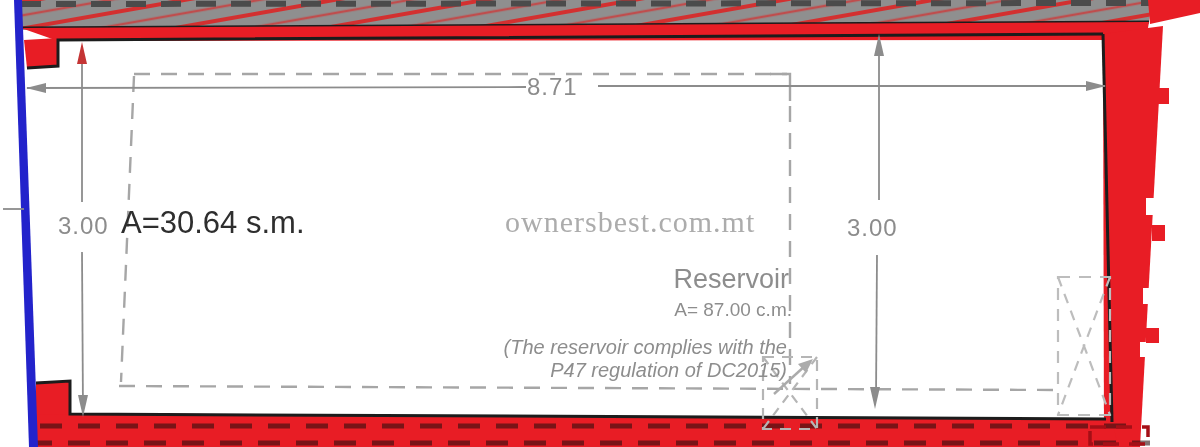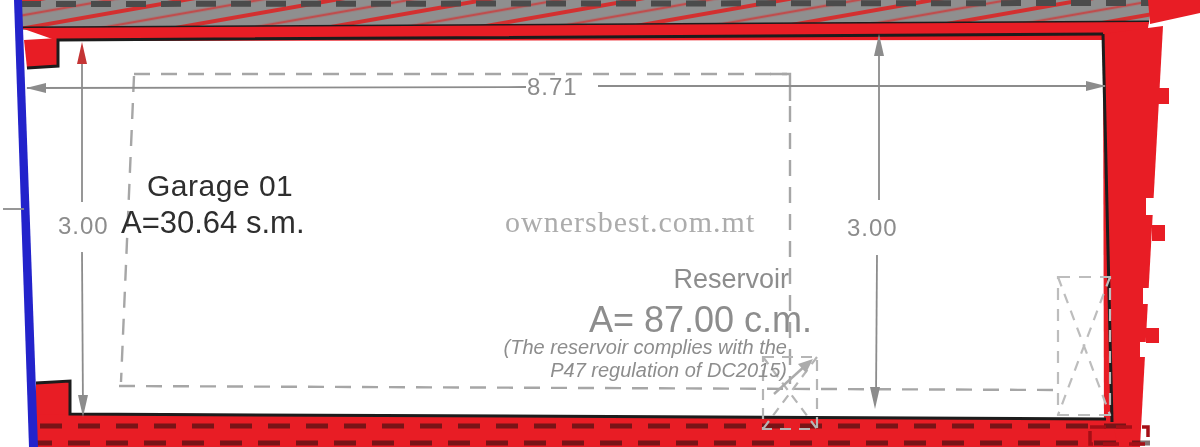--- a/index.html
+++ b/index.html
@@ -11,21 +11,21 @@
   .txt{position:absolute;white-space:nowrap;}
   .dim-label{font-size:24px;color:var(--dim-gray,#909090);letter-spacing:1px;}
   .garage-title{left:147px;top:169px;font-size:30px;color:var(--text-dark,#2e2e2e);letter-spacing:.5px;}
   .garage-area{left:121px;top:205px;font-size:31px;color:var(--text-dark,#2e2e2e);}
   .watermark{left:473px;top:205px;font-size:30px;color:var(--watermark-gray,#9e9e9e);
     font-family:"Liberation Serif","DejaVu Serif",serif;letter-spacing:1px;opacity:.85;margin-left:32px;}
   .dim-871{left:527px;top:73px;}
   .dim-left{left:58px;top:212px;}
   .dim-right{left:847px;top:214px;}
   .res-title{right:411px;top:264px;font-size:27px;color:var(--note-gray,#8d8d8d);}
-  .res-area{right:388px;top:299px;font-size:36px;color:var(--note-gray,#8d8d8d);}
+  .res-area{right:408px;top:299px;font-size:19px;color:var(--note-gray,#8d8d8d);}
   .res-note1{right:413px;top:336px;font-size:20px;font-style:italic;color:var(--note-gray,#8d8d8d);}
   .res-note2{right:413px;top:359px;font-size:20px;font-style:italic;color:var(--note-gray,#8d8d8d);text-align:right;}
 </style>
 </head>
 <body>
 
 <div id="canvas">
 
   <svg id="plan-svg" width="1200" height="447" viewBox="0 0 1200 447">
     <defs>
@@ -106,21 +106,20 @@
       <line x1="877" y1="255" x2="876" y2="398" style="stroke:var(--dim-gray,#8c8c8c);stroke-width:1.8"></line>
       <polygon points="879,34 874,56 884,56" style="fill:var(--dim-gray,#8c8c8c)"></polygon>
       <polygon points="875,409 870,387 880,387" style="fill:var(--dim-gray,#8c8c8c)"></polygon>
     </g>
   </svg>
 
   <div class="txt dim-label dim-871">8.71</div>
   <div class="txt dim-label dim-left">3.00</div>
   <div class="txt dim-label dim-right">3.00</div>
 
-  <div class="txt garage-title">Garage 01</div>
   <div class="txt garage-area">A=30.64 s.m.</div>
 
   <div class="txt watermark">ownersbest.com.mt</div>
 
   <div class="txt res-title">Reservoir</div>
   <div class="txt res-area">A= 87.00 c.m.</div>
   <div class="txt res-note1">(The reservoir complies with the</div>
   <div class="txt res-note2">P47 regulation of DC2015)</div>
 
 </div>

